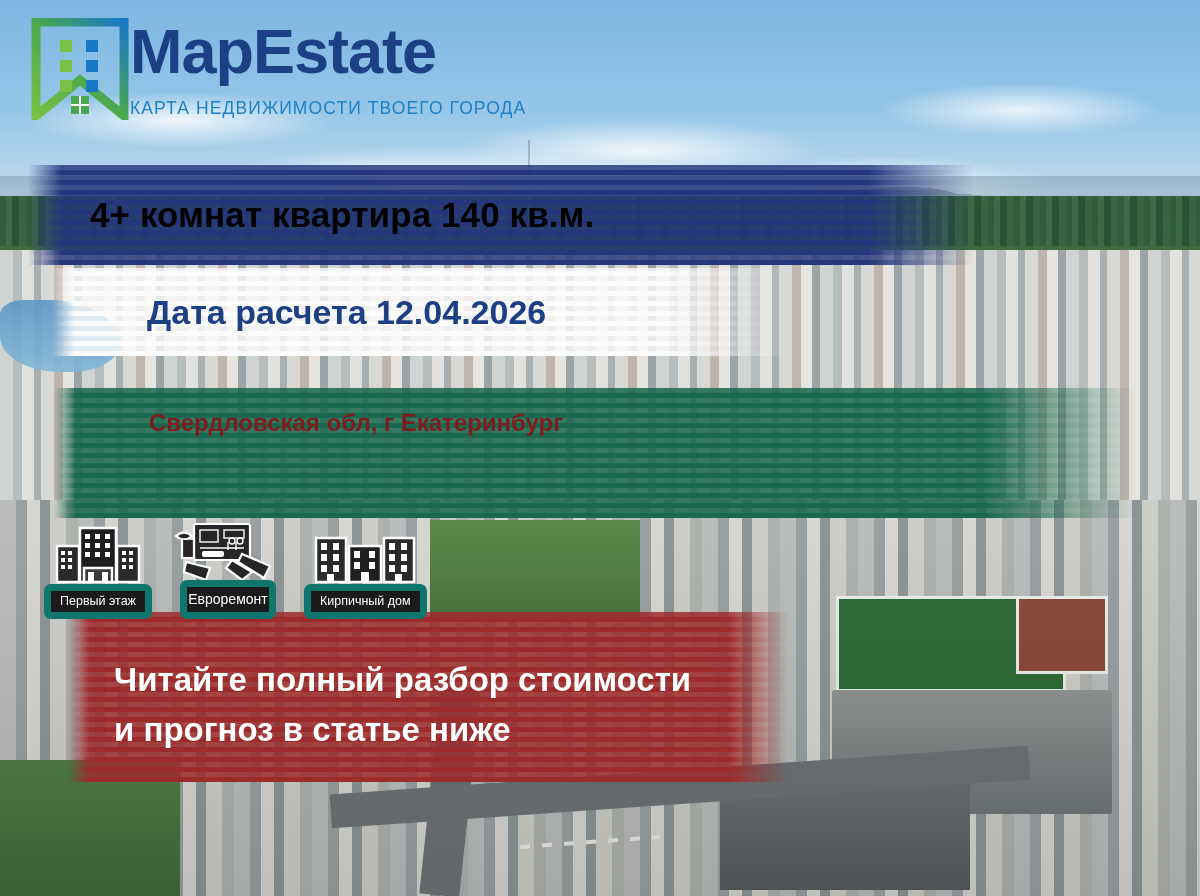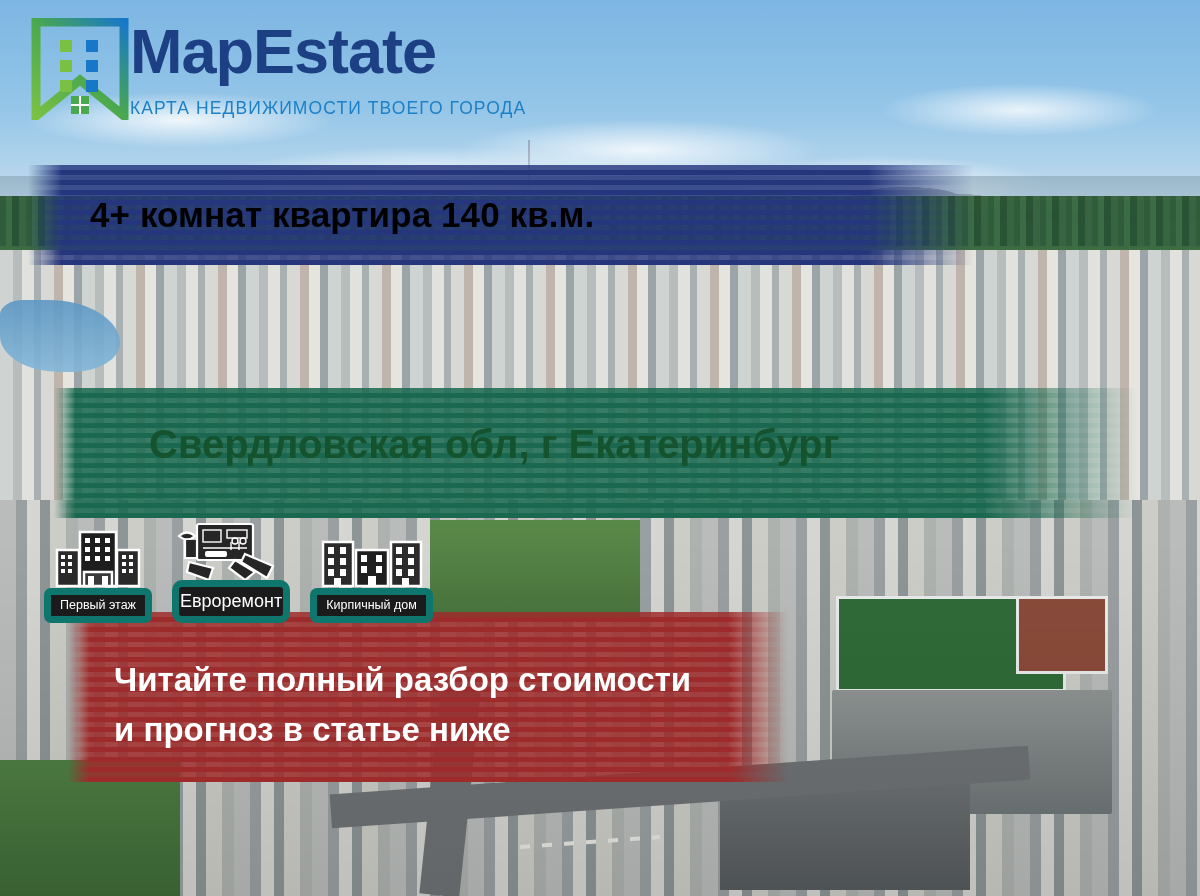--- a/index.html
+++ b/index.html
@@ -195,22 +195,22 @@
     -webkit-mask-image:
       linear-gradient(90deg, transparent 0, #000 2%, #000 86%, transparent 100%),
       repeating-linear-gradient(0deg, #000 0 5px, rgba(0,0,0,.85) 5px 10px);
     -webkit-mask-composite: source-in;
     mask-image:
       linear-gradient(90deg, transparent 0, #000 2%, #000 86%, transparent 100%),
       repeating-linear-gradient(0deg, #000 0 5px, rgba(0,0,0,.85) 5px 10px);
     mask-composite: intersect;
   }
   .band-addr .txt{
-    color:#14532d; font-size:40px; font-weight:bold; line-height:1.42;
-    padding:28px 0 0 95px;
+    color:#7f1d1d; font-size:24px; font-weight:bold; line-height:1.42;
+    padding:18px 0 0 95px;
   }
 
   
   .band-cta{
     left:68px; top:612px; width:720px; height:170px;
     align-items:center;
   }
   .band-cta .brush{
     background:#9e2b2b;
     -webkit-mask-image:
@@ -237,21 +237,21 @@
   .badge-label{
     margin-top:-6px;
     background:#1b1b1b; color:#ffffff;
     font-size:12.5px; font-weight:normal;
     padding:4px 9px 5px;
     border-radius:7px;
     border:7px solid #0f766e;
     white-space:nowrap;
     line-height:1;
   }
-  .badge-b2 .badge-label{ font-size:18px; padding:5px 1px 6px;border-radius:10px; }
+  .badge-b2 .badge-label{ font-size:14px; padding:5px 1px 6px; }
 </style>
 </head>
 <body>
 
 <div class="poster">
 
   <div class="bg">
     <div class="sky"></div>
     <div class="mast"></div>
     <div class="hills"></div>
@@ -301,20 +301,24 @@
       <span class="logo-word">MapEstate</span>
       <span class="logo-tag">КАРТА НЕДВИЖИМОСТИ ТВОЕГО ГОРОДА</span>
     </span>
   </div>
 
   <div class="band band-head">
     <div class="brush"></div>
     <div class="txt">4+ комнат квартира 140 кв.м.</div>
   </div>
 
+  <div class="band band-date">
+    <div class="brush"></div>
+    <div class="txt">Дата расчета 12.04.2026</div>
+  </div>
 
   <div class="band band-addr">
     <div class="brush"></div>
     <div class="txt">
       <div>Свердловская обл, г Екатеринбург</div>
     </div>
   </div>
 
   <div class="badges">
 

